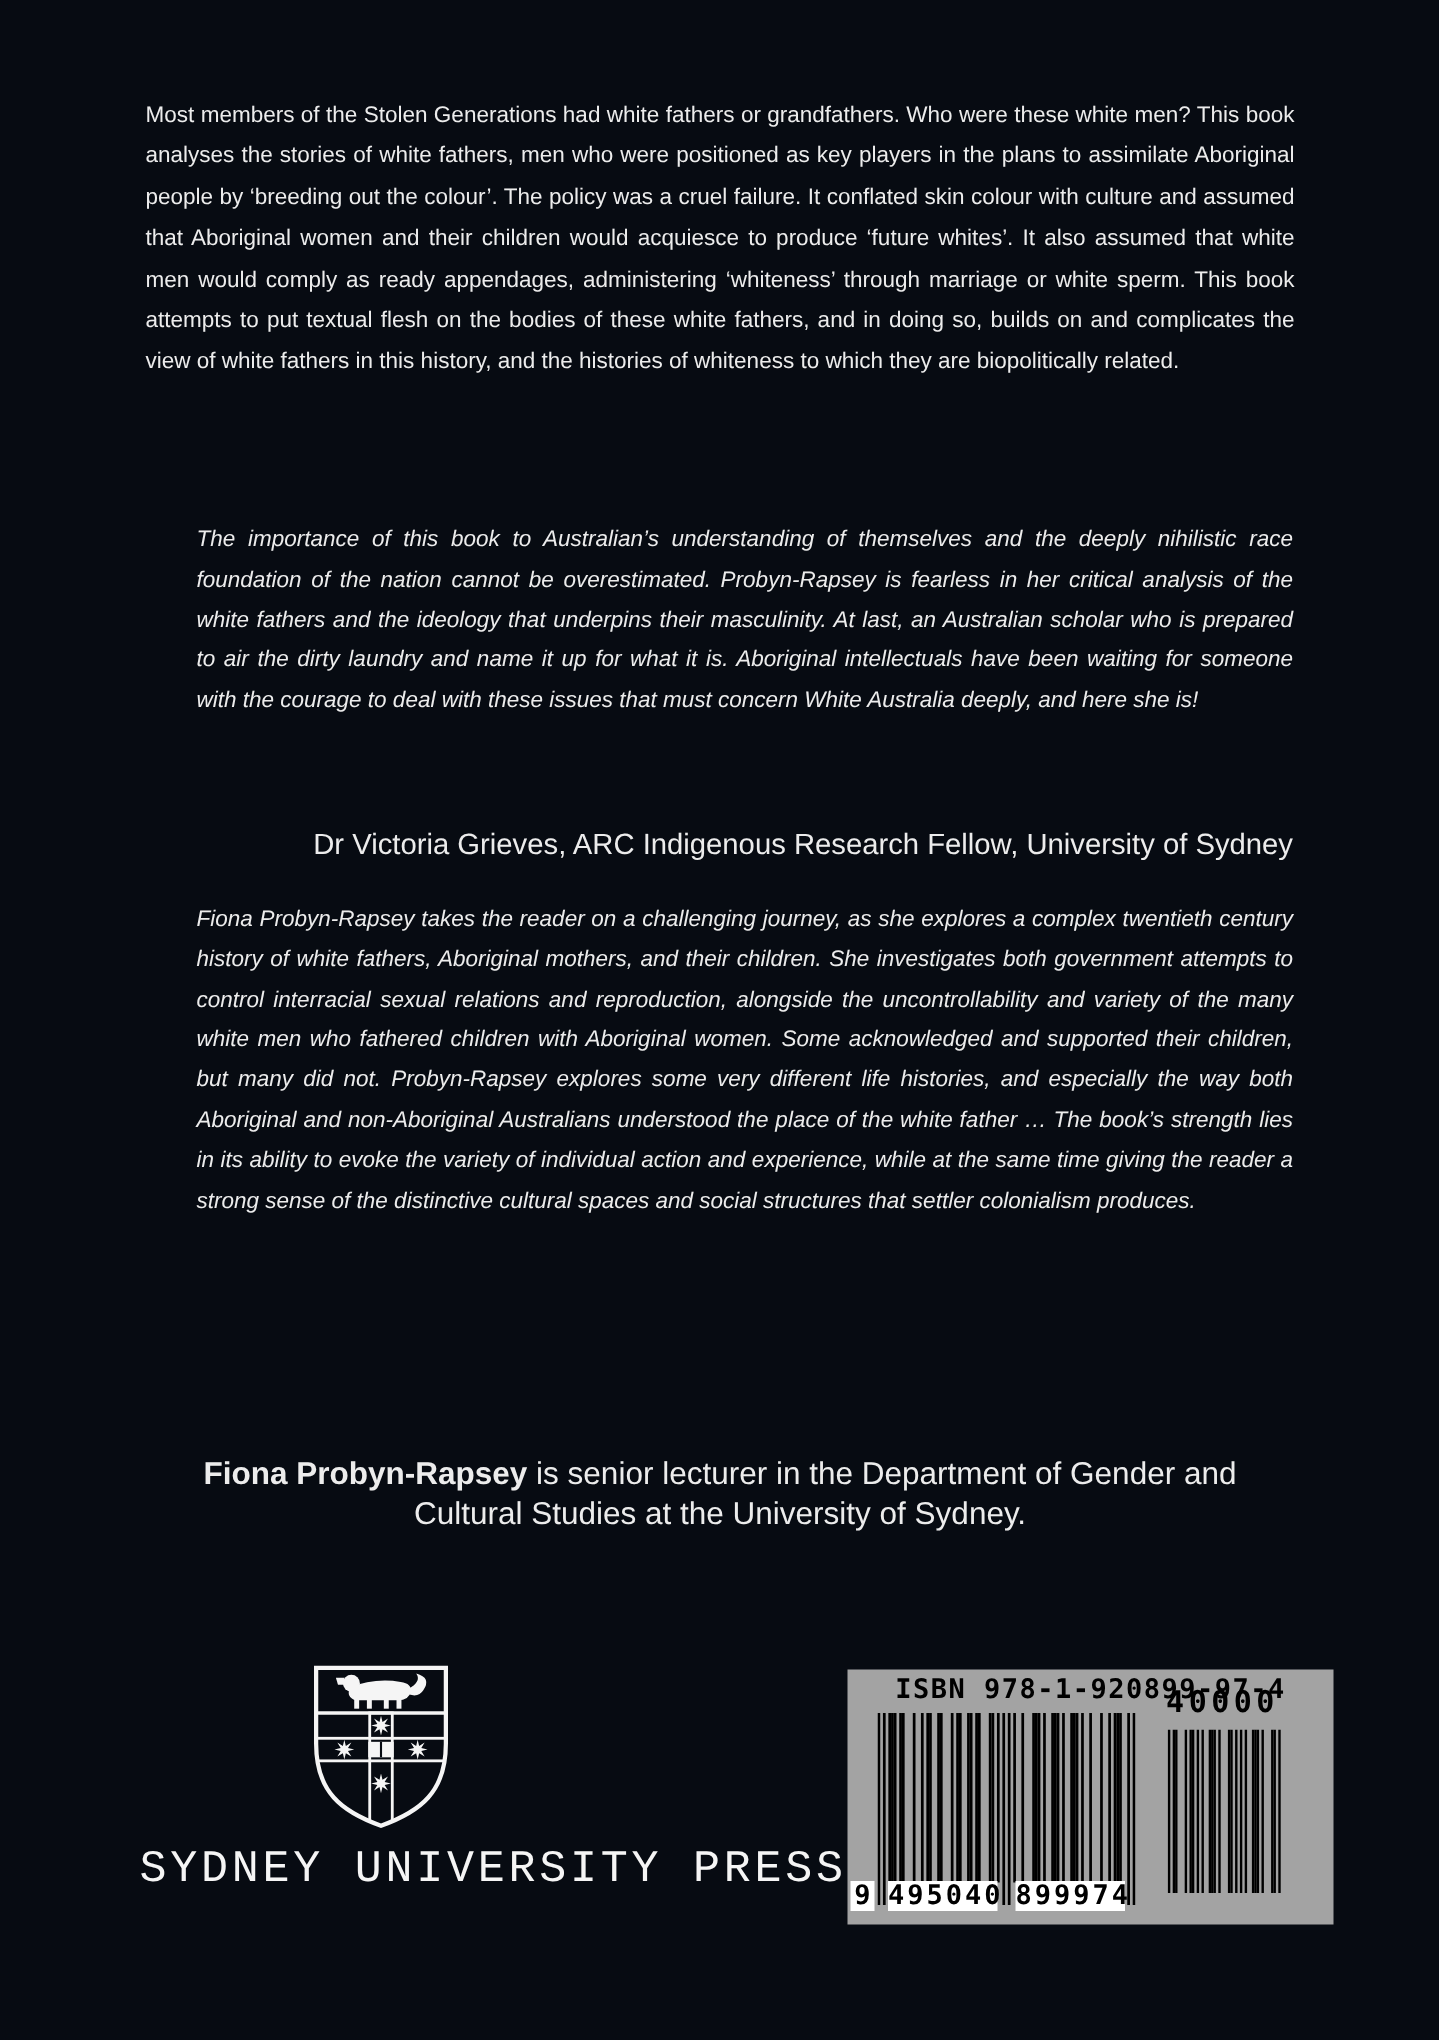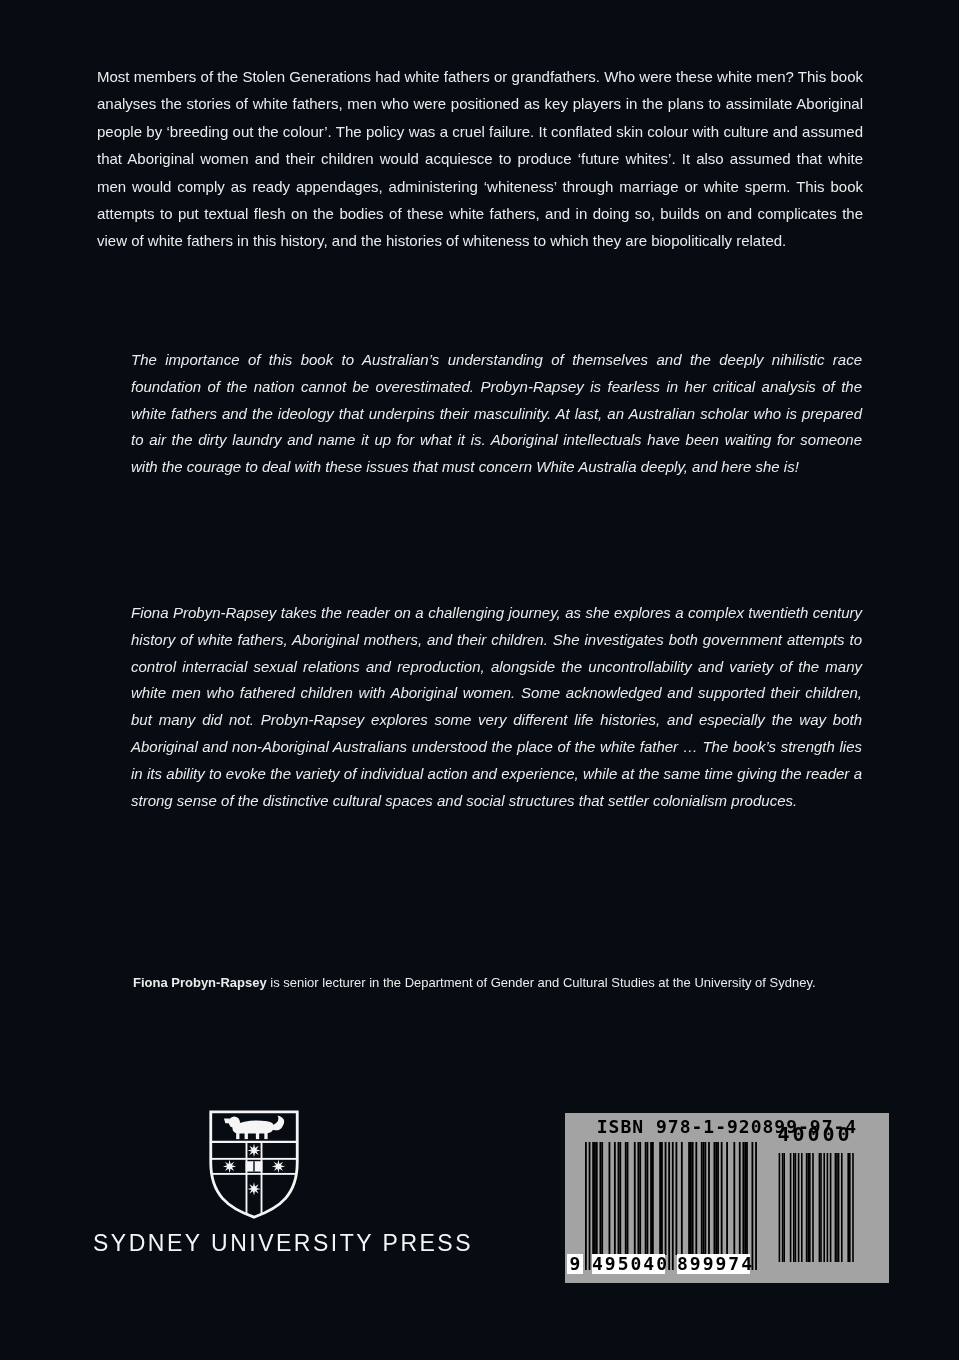--- a/index.html
+++ b/index.html
@@ -25,33 +25,33 @@
   .quote-1{top:347px;}
   .quote-2{top:600px;}
   .attribution{
     position:absolute;left:131px;width:731px;
     font-size:19.5px;text-align:right;
   }
   .attribution-1{top:552px;}
   .attribution-2{top:894px;}
   .bio{
     position:absolute;left:97px;top:969px;width:766px;
-    font-size:13px;line-height:27.4px;text-align:left;margin-left:36px;
+    font-size:21px;line-height:27.4px;text-align:center;
   }
   .bio b{font-weight:bold;}
   
   .publisher{
     position:absolute;left:93px;top:1108px;width:322px;
     text-align:center;color:#f5f5f5;
   }
   .crest{display:block;margin:0 auto;}
   .pub-name{
     margin-top:9px;
-    font-family:Liberation Sans, sans-serif;
-    font-size:23px;letter-spacing:2.5px;white-space:nowrap;
+    font-family:Liberation Mono, monospace;
+    font-size:30px;letter-spacing:2.5px;white-space:nowrap;
   }
   .pub-url{
     margin-top:4px;
     font-family:"Liberation Serif", serif;
     font-weight:bold;font-size:17px;letter-spacing:0.5px;
   }
   
   .barcode-box{
     position:absolute;left:565px;top:1113px;width:324px;height:170px;
     background:#a3a3a3;color:#000000;
@@ -81,20 +81,21 @@
   .dg-2{left:112px;width:73px;letter-spacing:2px;}
 </style>
 </head>
 <body>
 
 <div class="cover">
 
   <p class="synopsis">Most members of the Stolen Generations had white fathers or grandfathers. Who were these white men? This book analyses the stories of white fathers, men who were positioned as key players in the plans to assimilate Aboriginal people by ‘breeding out the colour’. The policy was a cruel failure. It conflated skin colour with culture and assumed that Aboriginal women and their children would acquiesce to produce ‘future whites’. It also assumed that white men would comply as ready appendages, administering ‘whiteness’ through marriage or white sperm. This book attempts to put textual flesh on the bodies of these white fathers, and in doing so, builds on and complicates the view of white fathers in this history, and the histories of whiteness to which they are biopolitically related.</p>
 
   <p class="quote quote-1">The importance of this book to Australian’s understanding of themselves and the deeply nihilistic race foundation of the nation cannot be overestimated. Probyn-Rapsey is fearless in her critical analysis of the white fathers and the ideology that underpins their masculinity. At last, an Australian scholar who is prepared to air the dirty laundry and name it up for what it is. Aboriginal intellectuals have been waiting for someone with the courage to deal with these issues that must concern White Australia deeply, and here she is!</p>
+  <p class="attribution attribution-1">Dr Victoria Grieves, ARC Indigenous Research Fellow, University of Sydney</p>
 
   <p class="quote quote-2">Fiona Probyn-Rapsey takes the reader on a challenging journey, as she explores a complex twentieth century history of white fathers, Aboriginal mothers, and their children. She investigates both government attempts to control interracial sexual relations and reproduction, alongside the uncontrollability and variety of the many white men who fathered children with Aboriginal women. Some acknowledged and supported their children, but many did not. Probyn-Rapsey explores some very different life histories, and especially the way both Aboriginal and non-Aboriginal Australians understood the place of the white father … The book’s strength lies in its ability to evoke the variety of individual action and experience, while at the same time giving the reader a strong sense of the distinctive cultural spaces and social structures that settler colonialism produces.</p>
 
   <p class="bio"><b>Fiona Probyn-Rapsey</b><span> is senior lecturer in the Department of Gender and Cultural Studies at the University of Sydney.</span></p>
 
   <div class="publisher">
     <svg class="crest" viewBox="0 0 100 120" width="94" height="113" aria-hidden="true">
       <defs>
         <polygon id="star8" points="0,-7 1.07,-2.59 4.95,-4.95 2.59,-1.07 7,0 2.59,1.07 4.95,4.95 1.07,2.59 0,7 -1.07,2.59 -4.95,4.95 -2.59,1.07 -7,0 -2.59,-1.07 -4.95,-4.95 -1.07,-2.59" fill="#f5f5f5"></polygon>
         <clipPath id="shieldClip">

